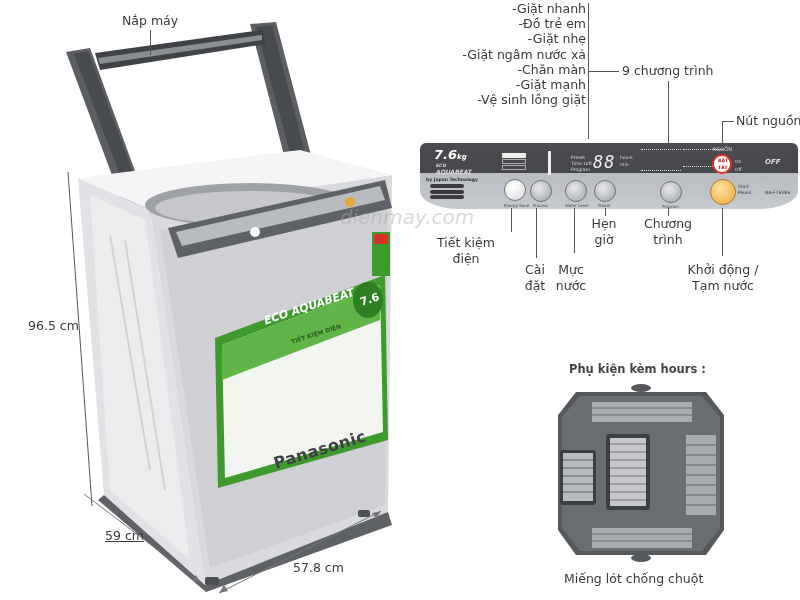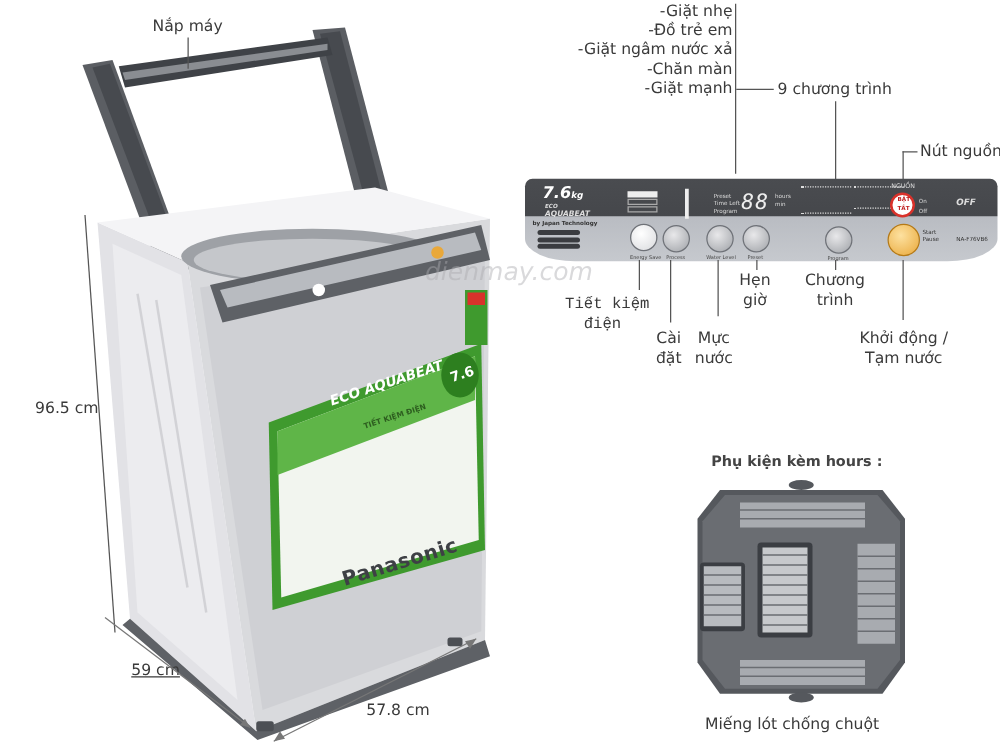--- a/index.html
+++ b/index.html
@@ -89,25 +89,27 @@
 </svg>
 
 <span class="lbl" style="left:293px;top:560px;">57.8 cm</span>
 <svg class="abs" style="left:215px;top:505px;" width="170" height="95">
   <line x1="4" y1="88" x2="166" y2="6" stroke="#777" stroke-width="1"></line>
   <polygon points="166,6 157,8 161,14" fill="#777"></polygon>
   <polygon points="4,88 13,86 9,80" fill="#777"></polygon>
 </svg>
 
 <div class="prog-list">
+  <div>-Giặt nhanh</div>
+  <div>-Đồ trẻ em</div>
   <div>-Giặt nhẹ</div>
-  <div>-Đồ trẻ em</div>
   <div>-Giặt ngâm nước xả</div>
   <div>-Chăn màn</div>
   <div>-Giặt mạnh</div>
+  <div>-Vệ sinh lồng giặt</div>
 </div>
 <div class="line" style="left:588px;top:3px;width:1px;height:136px;"></div>
 <div class="line" style="left:589px;top:71px;width:30px;height:1px;"></div>
 <span class="lbl" style="left:622px;top:63px;">9 chương trình</span>
 <div class="line" style="left:668px;top:81px;width:1px;height:73px;"></div>
 
 <span class="lbl" style="left:736px;top:113px;">Nút nguồn</span>
 <div class="line" style="left:722px;top:121px;width:12px;height:1px;"></div>
 <div class="line" style="left:722px;top:121px;width:1px;height:28px;"></div>
 
@@ -161,21 +163,21 @@
   <span class="btn-caption" style="left:178px;top:60px;">Preset</span>
   <div class="btn-round" style="left:240px;top:38px;"></div>
   <span class="btn-caption" style="left:242px;top:61px;">Program</span>
   <div class="btn-round orange" style="left:290px;top:36px;"></div>
   <span class="tiny dark" style="left:318px;top:41px;">Start</span>
   <span class="tiny dark" style="left:318px;top:47px;">Pause</span>
   <span class="tiny dark" style="left:345px;top:47px;">NA-F76VB6</span>
 </div>
 
 <div class="line" style="left:511px;top:208px;width:1px;height:24px;"></div>
-<span class="lbl c" style="left:452px;top:235px;width:60px;font-family:Liberation Mono, monospace;">
+<span class="lbl c" style="left:436px;top:235px;width:60px;">
   <div>Tiết kiệm</div>
   <div>điện</div>
 </span>
 
 <div class="line" style="left:536px;top:208px;width:1px;height:50px;"></div>
 <span class="lbl c" style="left:520px;top:262px;width:30px;">
   <div>Cài</div>
   <div>đặt</div>
 </span>
 

